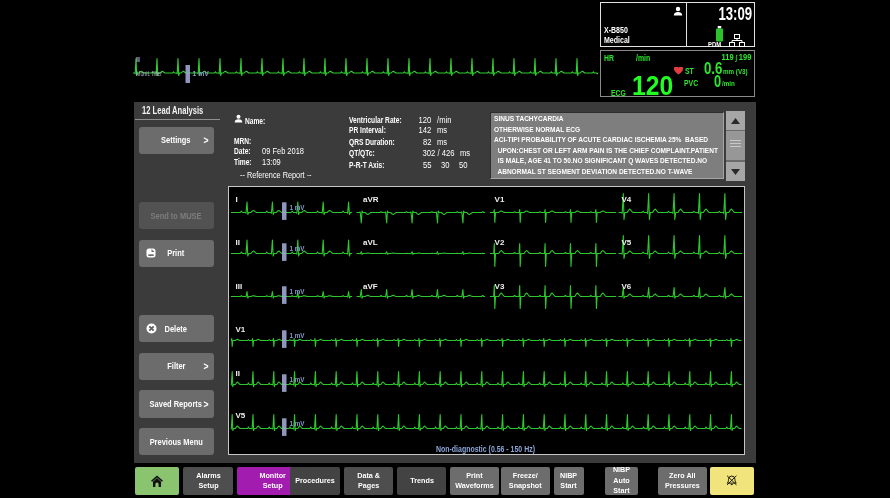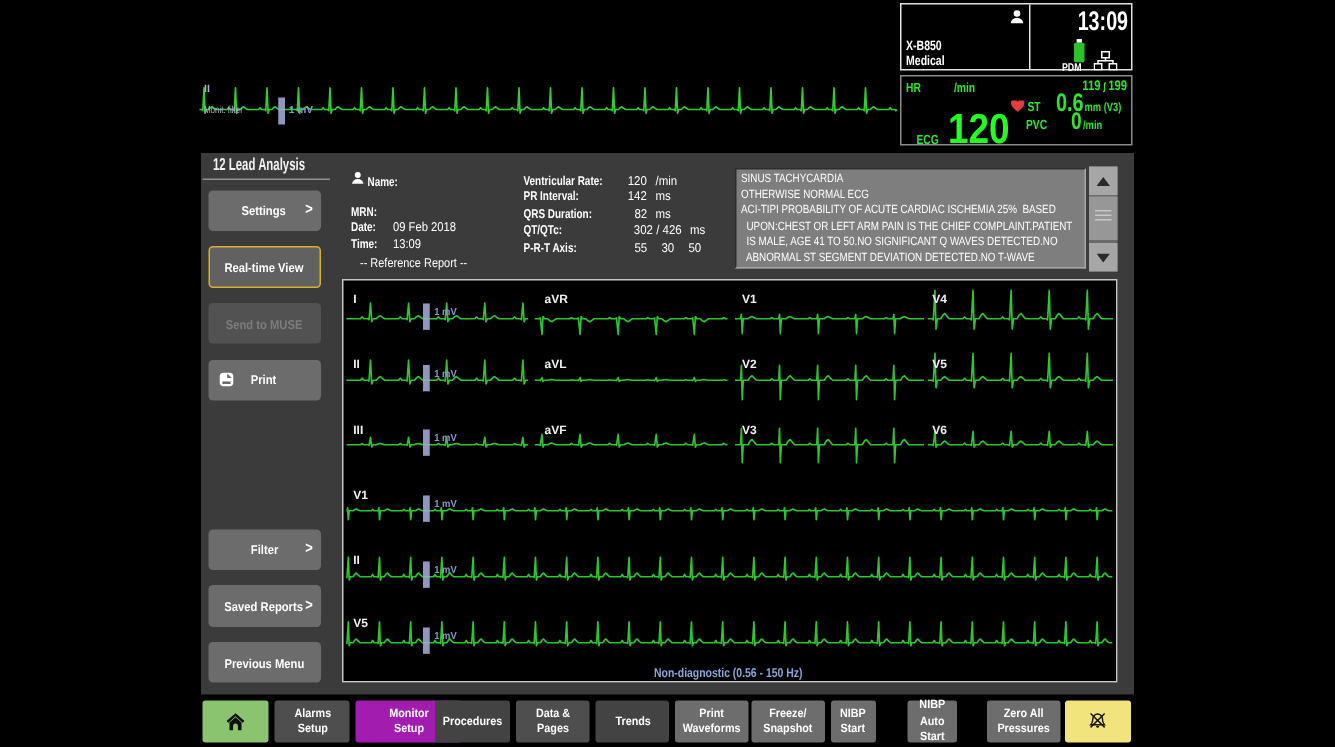--- a/index.html
+++ b/index.html
@@ -17,21 +17,21 @@
   color:#fff; font-size:8.5px; font-weight:bold; display:flex; align-items:center; justify-content:center; }
 .mbtn.dis { background:#525252; color:#7d7d7d; }
 .mbtn.sel { background:#616161; border:1.5px solid #d9b02c; }
 .mbtn .blab { transform:scaleX(0.88); }
 .barrow { position:absolute; right:4.5px; font-size:10.5px; font-weight:bold; top:50%; transform:translateY(-54%) scaleX(0.82); }
 .bicon { position:absolute; left:7px; top:8px; }
 .info { position:absolute; color:#fff; font-size:8.5px; white-space:nowrap; }
 .info b { font-weight:bold; }
 #diag { position:absolute; left:356px; top:10px; width:234px; height:67px; background:#7e7e7e;
   border-top:1px solid #2e2e2e; border-left:1px solid #2e2e2e; border-right:1px solid #a5a5a5; border-bottom:1px solid #a5a5a5;
-  color:#fff; font-size:8px; font-weight:normal; line-height:10.55px; padding:1px 0 0 3px; white-space:pre; overflow:hidden; }
+  color:#fff; font-size:8px; font-weight:bold; line-height:10.55px; padding:1px 0 0 3px; white-space:pre; overflow:hidden; }
 #diag > span { display:inline-block; transform:scaleX(0.82); transform-origin:0 0; }
 #sbar { position:absolute; left:591.5px; top:9px; width:19px; height:70px; background:#6a6a6a; }
 .sbtn { position:absolute; left:0; width:19px; height:19px; background:#a6a6a6; display:flex; align-items:center; justify-content:center; }
 #sthumb { position:absolute; left:0; top:19.5px; width:19px; height:29px; background:#979797; }
 #grid { position:absolute; left:94px; top:84px; width:516.5px; height:269px; background:#000; border:1.5px solid #c6c6c6; overflow:hidden; }
 .bb { position:absolute; top:467px; height:28px; border-radius:2px; display:flex; align-items:center; justify-content:center;
   color:#fff; font-size:8px; font-weight:bold; text-align:center; line-height:10.5px; }
 </style></head>
 <body>
 <div id="screen">
@@ -85,33 +85,37 @@
     <div class="abs" style="left:120.5px;top:27.5px;font-size:8px;font-weight:bold"><span class="cl">/min</span></div>
   </div>
 
   <div id="panel">
     <div class="abs" style="left:7.5px;top:1.5px;color:#f2f2f2;font-size:11.5px;font-weight:bold"><span class="cl" style="transform:scaleX(0.66)">12 Lead Analysis</span></div>
     <div class="abs" style="left:0.5px;top:16.5px;width:85px;height:1px;background:#909090"></div>
     <div class="mbtn" style="top:24.6px">
         <span class="blab">Settings</span>
         <span class="barrow">&gt;</span>
       </div>
-      <div class="mbtn sel" style="top:62.2px">
-        <span class="blab">Real-time View</span>
-      </div>
       <div class="mbtn dis" style="top:99.9px">
         <span class="blab">Send to MUSE</span>
       </div>
       <div class="mbtn" style="top:137.5px">
         <svg class="bicon" width="10" height="10" viewBox="0 0 10 10">
           <rect x="0.5" y="0.5" width="9" height="9" rx="2.5" fill="#fff"></rect>
           <path d="M5.5 1 L8.5 4 H5.5 Z" fill="#6c6c6c"></path>
           <rect x="2.3" y="6.3" width="5.4" height="1.7" fill="#6c6c6c"></rect>
         </svg>
         <span class="blab">Print</span>
+      </div>
+      <div class="mbtn" style="top:212.8px">
+        <svg class="bicon" width="11" height="11" viewBox="0 0 11 11">
+          <circle cx="5.5" cy="5.5" r="5" fill="#fff"></circle>
+          <path d="M3.3 3.3 L7.7 7.7 M7.7 3.3 L3.3 7.7" stroke="#606060" stroke-width="1.8"></path>
+        </svg>
+        <span class="blab">Delete</span>
       </div>
       <div class="mbtn" style="top:250.5px">
         <span class="blab">Filter</span>
         <span class="barrow">&gt;</span>
       </div>
       <div class="mbtn" style="top:288.2px">
         <span class="blab">Saved Reports</span>
         <span class="barrow">&gt;</span>
       </div>
       <div class="mbtn" style="top:325.8px">

